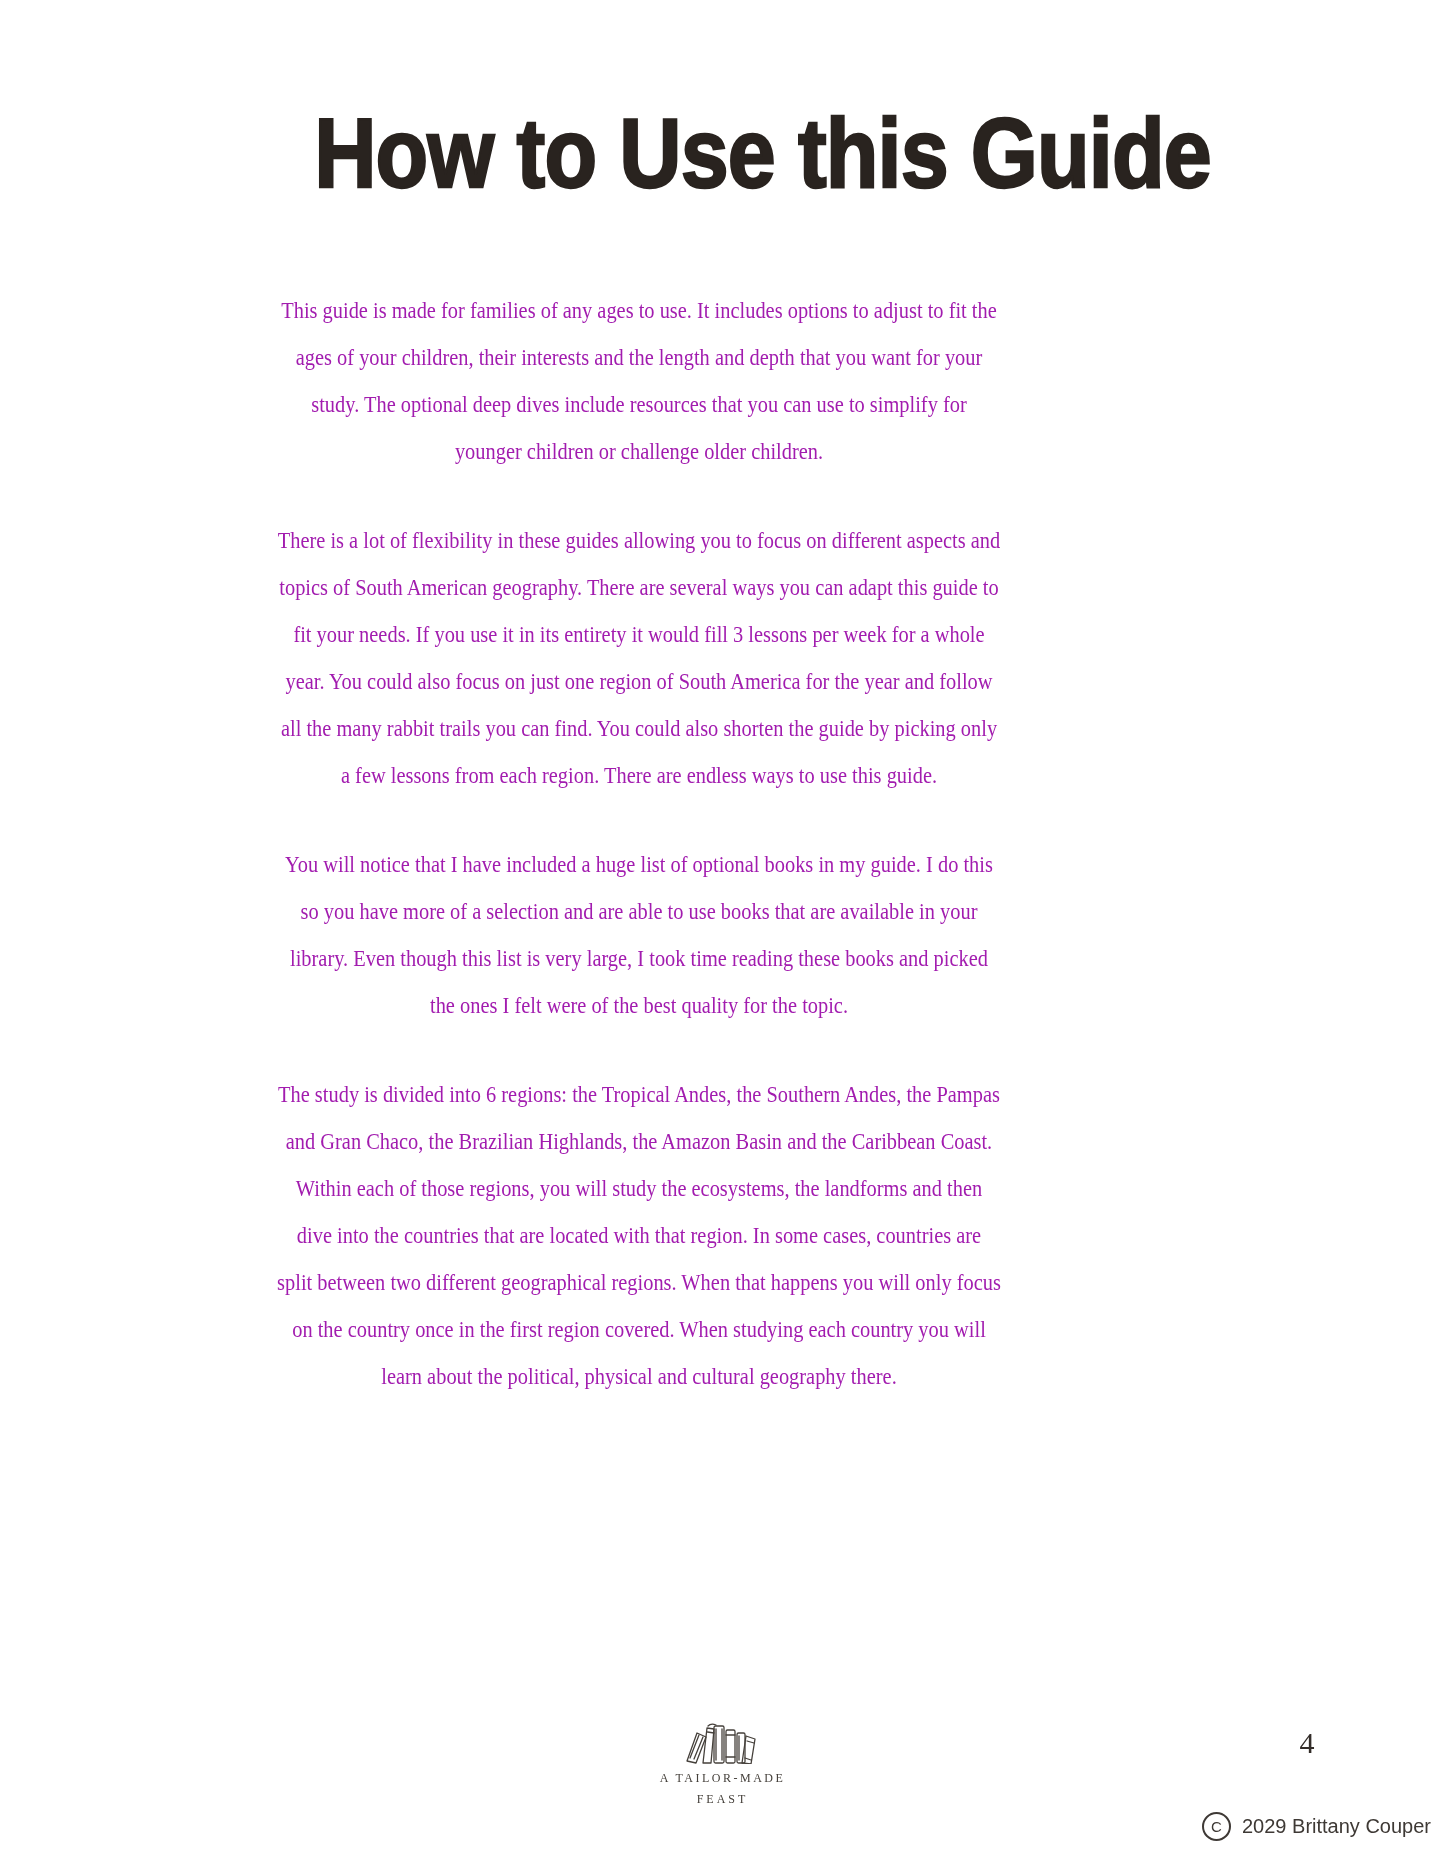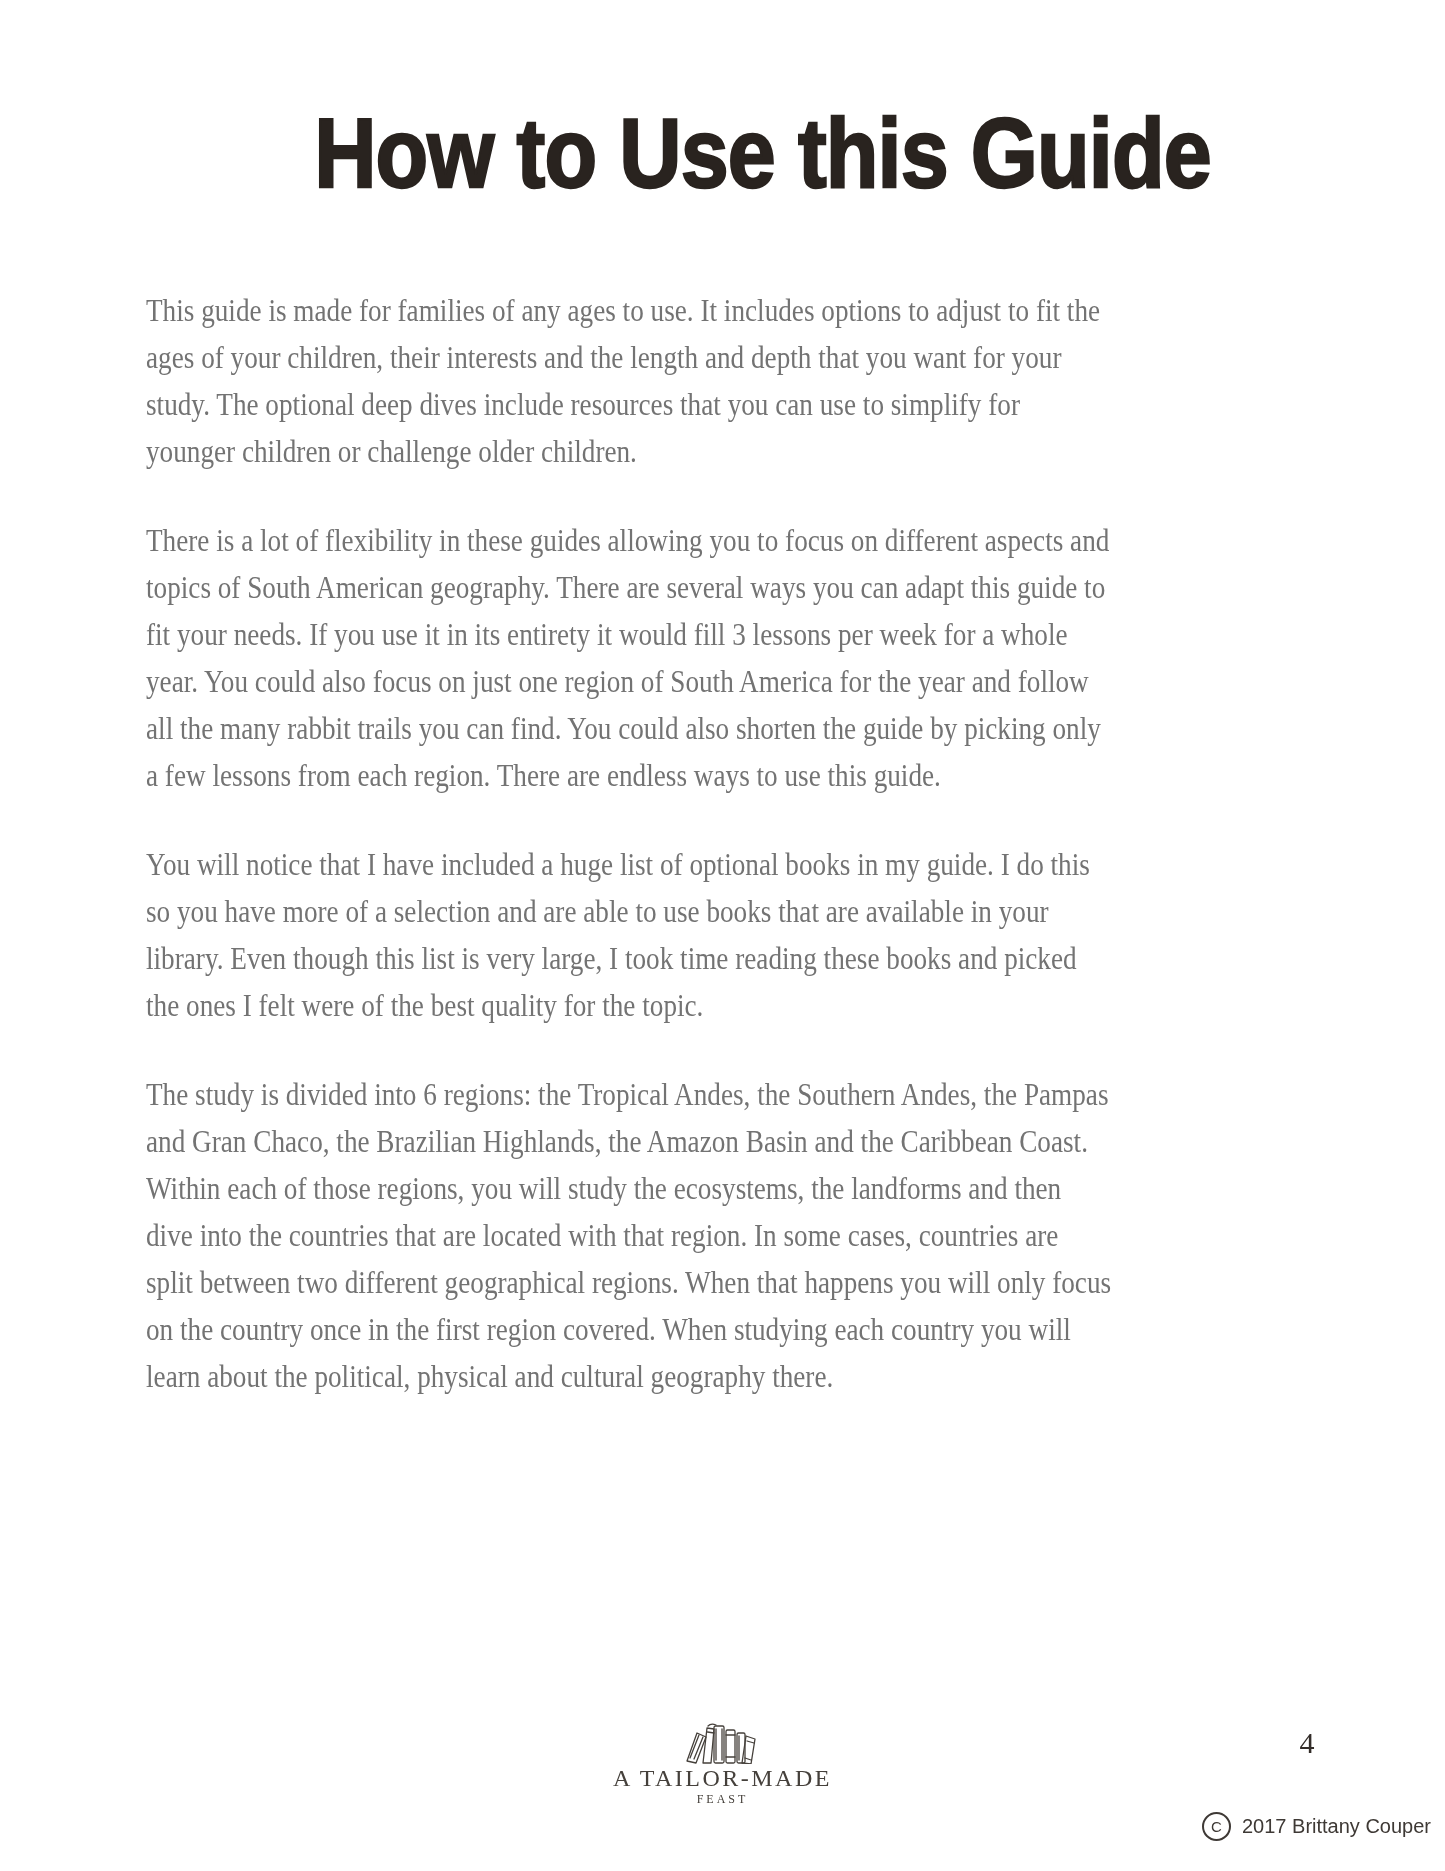--- a/index.html
+++ b/index.html
@@ -23,38 +23,38 @@
     line-height:1;
     color:#29231f;
     -webkit-text-stroke:2.4px #29231f;
     letter-spacing:-1px;
     transform:scaleX(0.88);
     transform-origin:50% 50%;
   }
   
   .content{
     position:absolute;left:146px;top:287px;width:1160px;
-    font-size:32px;line-height:47px;color:#737373;
+    font-size:24px;line-height:47px;color:#a21caf;text-align:center;
   }
   .paragraph{margin:0 0 42px 0;}
   .line{
     white-space:nowrap;
     transform:scaleX(0.85);
     transform-origin:0 50%;
   }
   
   .footer-logo{
     position:absolute;left:0;top:1720px;width:100%;
     display:flex;flex-direction:column;align-items:center;
     color:#45403b;
   }
   .books-icon{display:block;margin-bottom:3px;}
   .brand1{
     font-family:"Liberation Serif", serif;
-    font-size:24px;letter-spacing:2.5px;line-height:22px;
+    font-size:12px;letter-spacing:2.5px;line-height:22px;
   }
   .brand2{
     font-family:"Liberation Serif", serif;
     font-size:12px;letter-spacing:3px;line-height:20px;
   }
   
   .page-number{
     position:absolute;left:1282px;top:1726px;width:50px;
     text-align:center;
     font-size:30px;color:#332d29;
@@ -145,16 +145,16 @@
       <path d="M25 6 Q28 3 33 5"></path>
     </svg>
     <div class="brand1">A TAILOR-MADE</div>
     <div class="brand2">FEAST</div>
   </div>
 
   <div class="page-number">4</div>
 
   <div class="copyright">
     <span class="copy-circle">C</span>
-    <span>2017 Brittany Couper</span>
+    <span>2029 Brittany Couper</span>
   </div>
 
 </div>
 
 </body></html>

